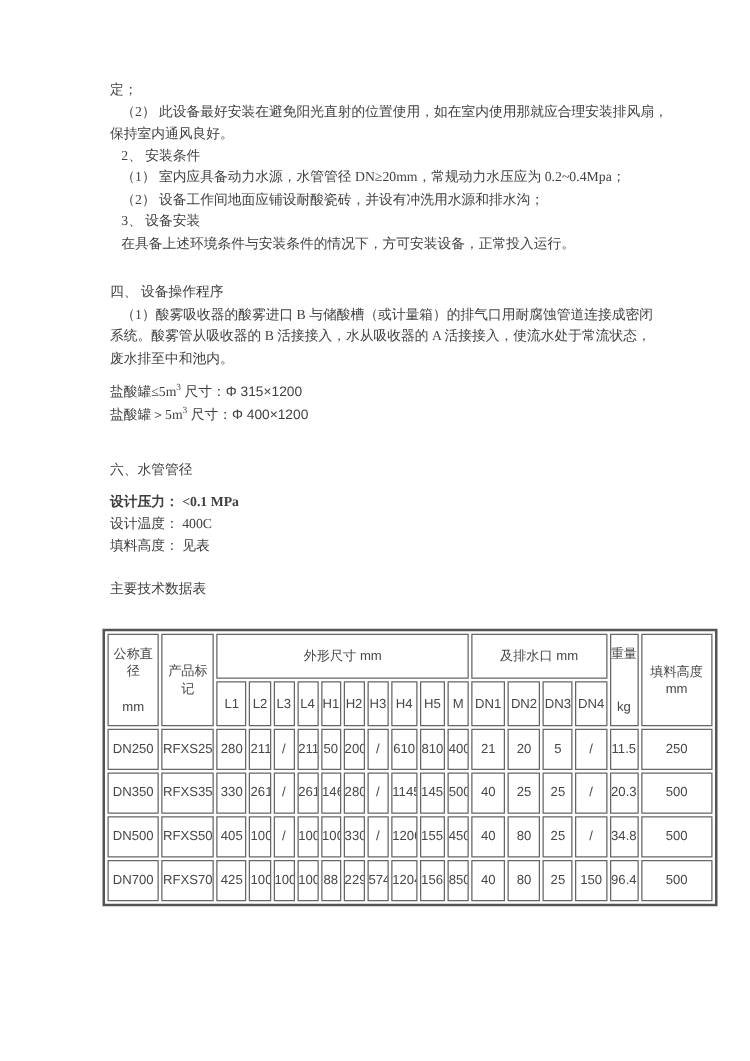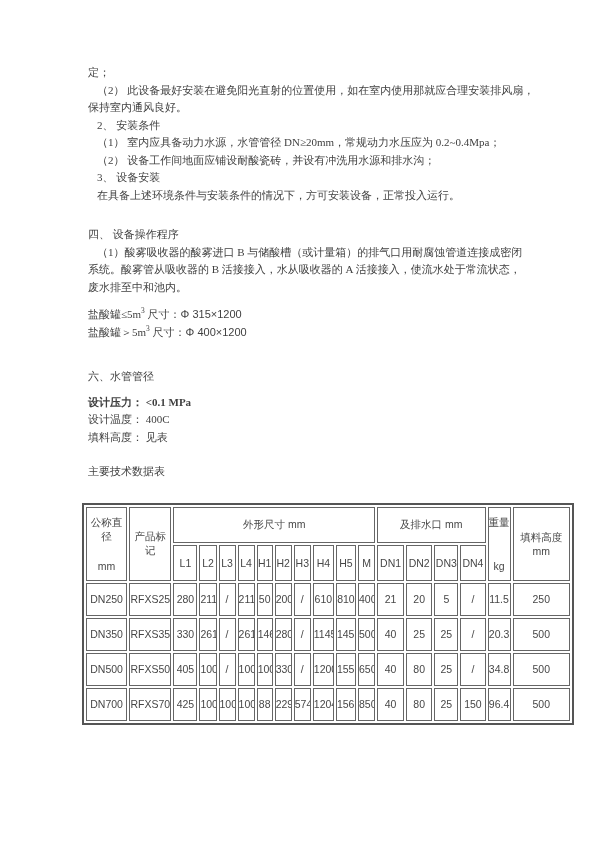--- a/index.html
+++ b/index.html
@@ -176,21 +176,21 @@
           <td>RFXS50</td>
           <td>405</td>
           <td>100</td>
           <td>/</td>
           <td>100</td>
           <td>100</td>
           <td>330</td>
           <td>/</td>
           <td>1200</td>
           <td>1553</td>
-          <td>650</td>
+          <td>450</td>
           <td>40</td>
           <td>80</td>
           <td>25</td>
           <td>/</td>
           <td>34.8</td>
           <td>500</td>
         </tr>
         <tr>
           <td>DN700</td>
           <td>RFXS70</td>

